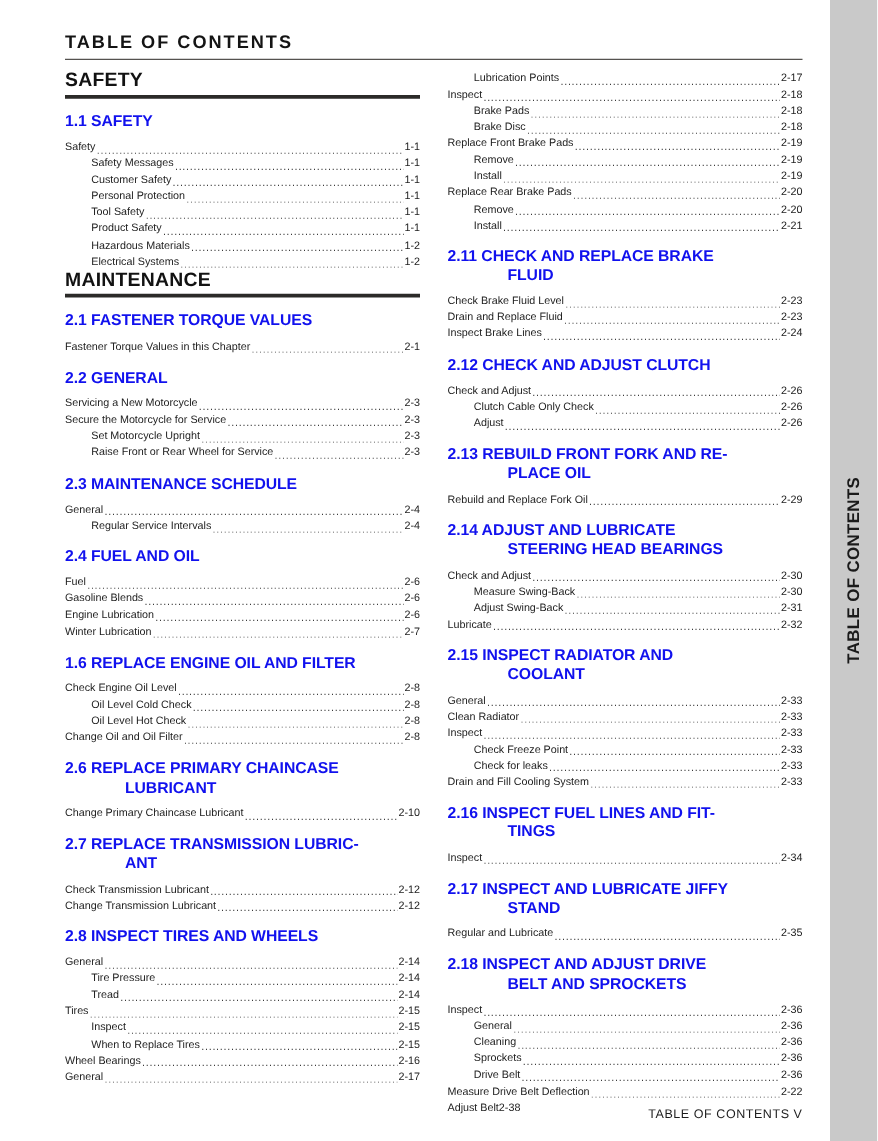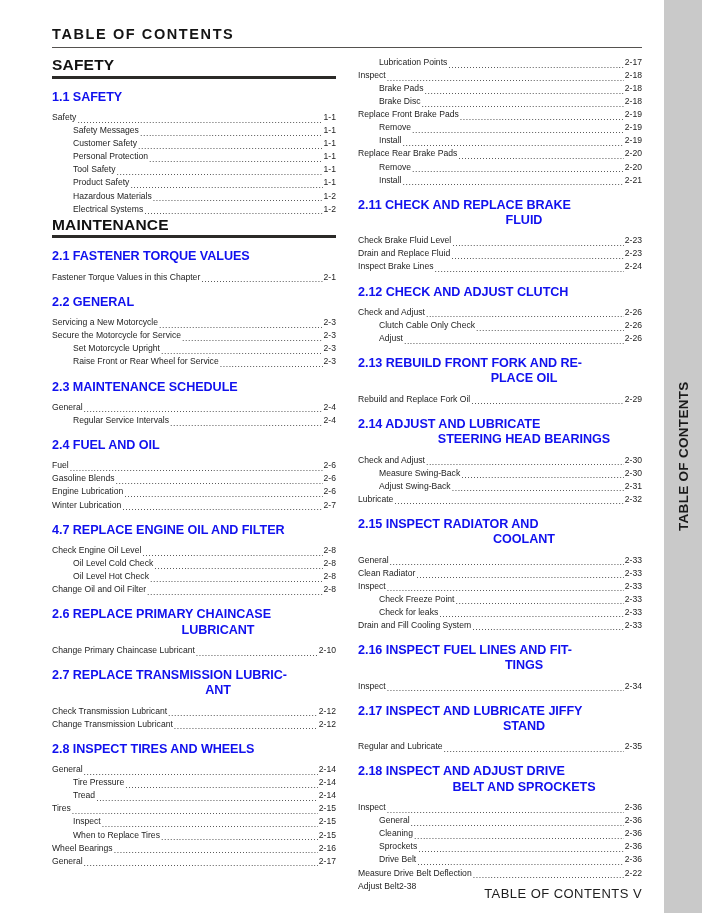--- a/index.html
+++ b/index.html
@@ -107,21 +107,20 @@
     letter-spacing: -0.05px;
   }
   .chap-head.cont {
     padding-left: 24px;
     text-indent: -24px;
   }
   .chap-head .wrap2 {
     display: block;
     padding-left: 24px;
     text-indent: 0;
-    text-align: center;
   }
 
   
   .entry {
     display: flex;
     align-items: flex-end;
     font-size: 8.6px;
     color: #1d1d1d;
     line-height: 1.52;
     white-space: nowrap;
@@ -155,21 +154,21 @@
 
   .entry-group { margin-bottom: 0px; }
 
   
   #footer {
     position: absolute;
     left: 52px;
     top: 886px;
     width: 590px;
     text-align: right;
-    font-size: 13px;
+    font-size: 10px;
     letter-spacing: 0.45px;
     color: #1d1d1d;
   }
 </style>
 </head>
 <body>
 
 <div id="page">
 
   <div id="thumb-tab">
@@ -289,21 +288,21 @@
               <span class="etext">Engine Lubrication</span>
               <span class="leader"></span>
               <span class="epage">2-6</span>
             </div>
             <div class="entry lvl1">
               <span class="etext">Winter Lubrication</span>
               <span class="leader"></span>
               <span class="epage">2-7</span>
             </div>
           </div>
-          <div class="chap-head">4.7 REPLACE ENGINE OIL AND FILTER</div>
+          <div class="chap-head">1.6 REPLACE ENGINE OIL AND FILTER</div>
           <div class="entry-group">
             <div class="entry lvl1">
               <span class="etext">Check Engine Oil Level</span>
               <span class="leader"></span>
               <span class="epage">2-8</span>
             </div>
             <div class="entry lvl2">
               <span class="etext">Oil Level Cold Check</span>
               <span class="leader"></span>
               <span class="epage">2-8</span>

